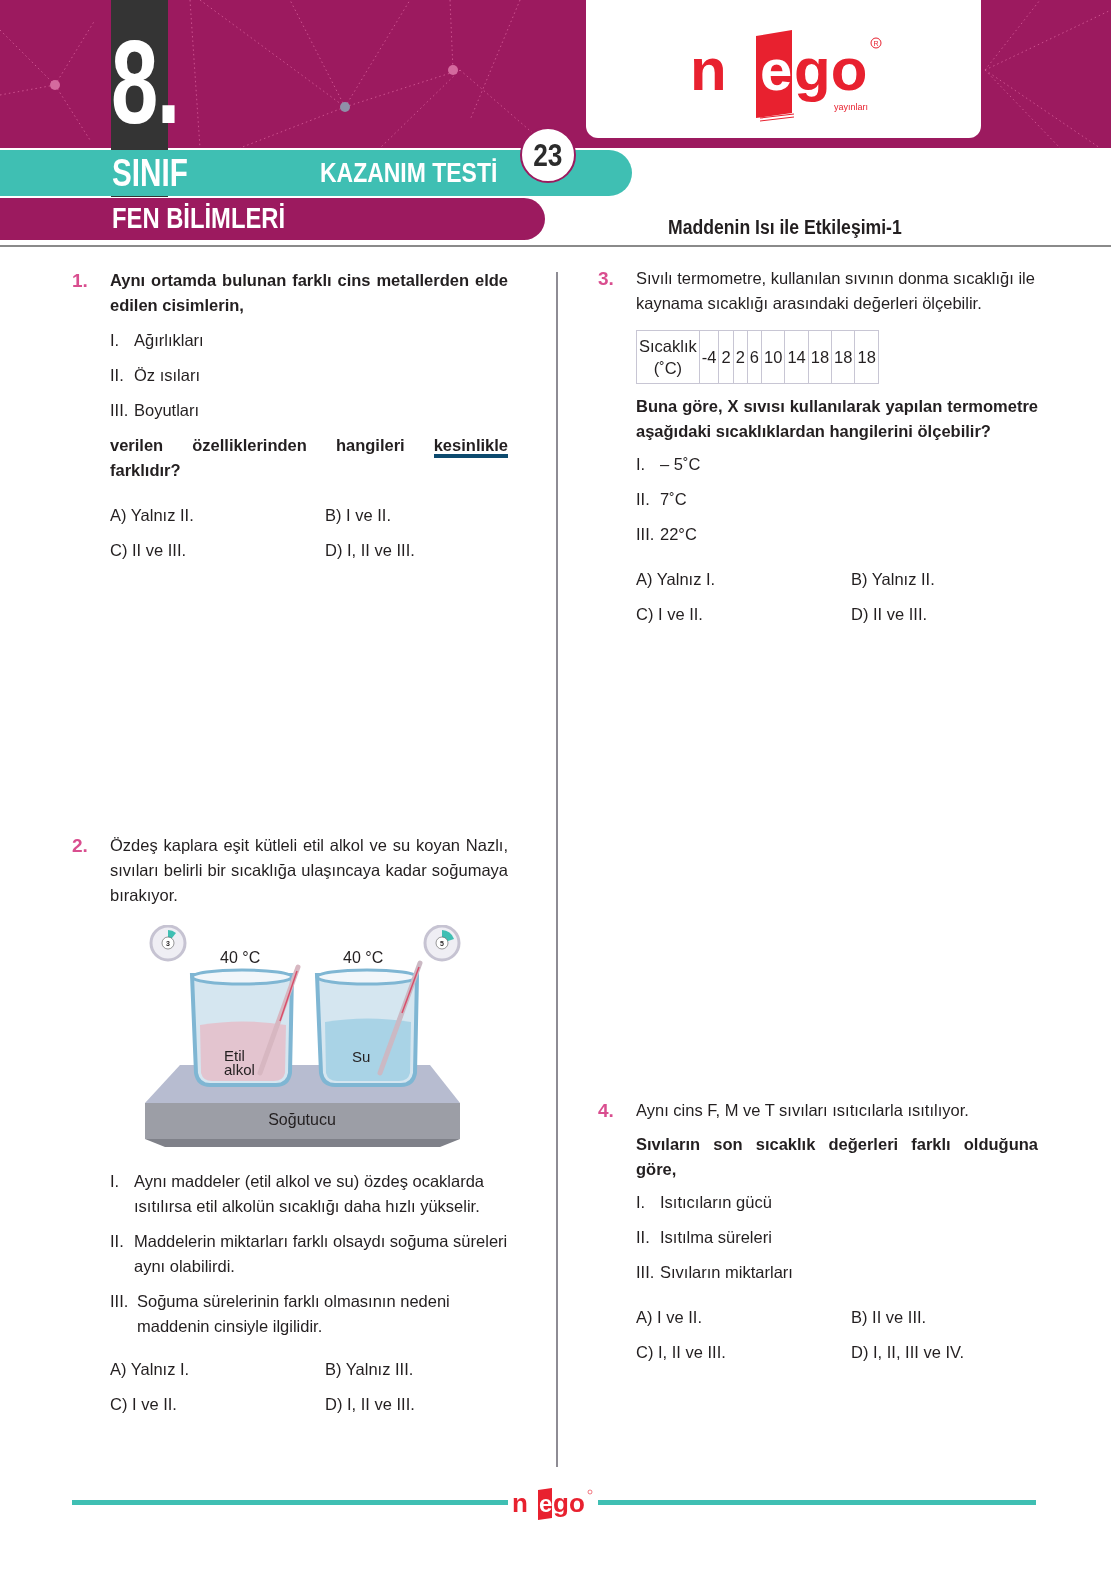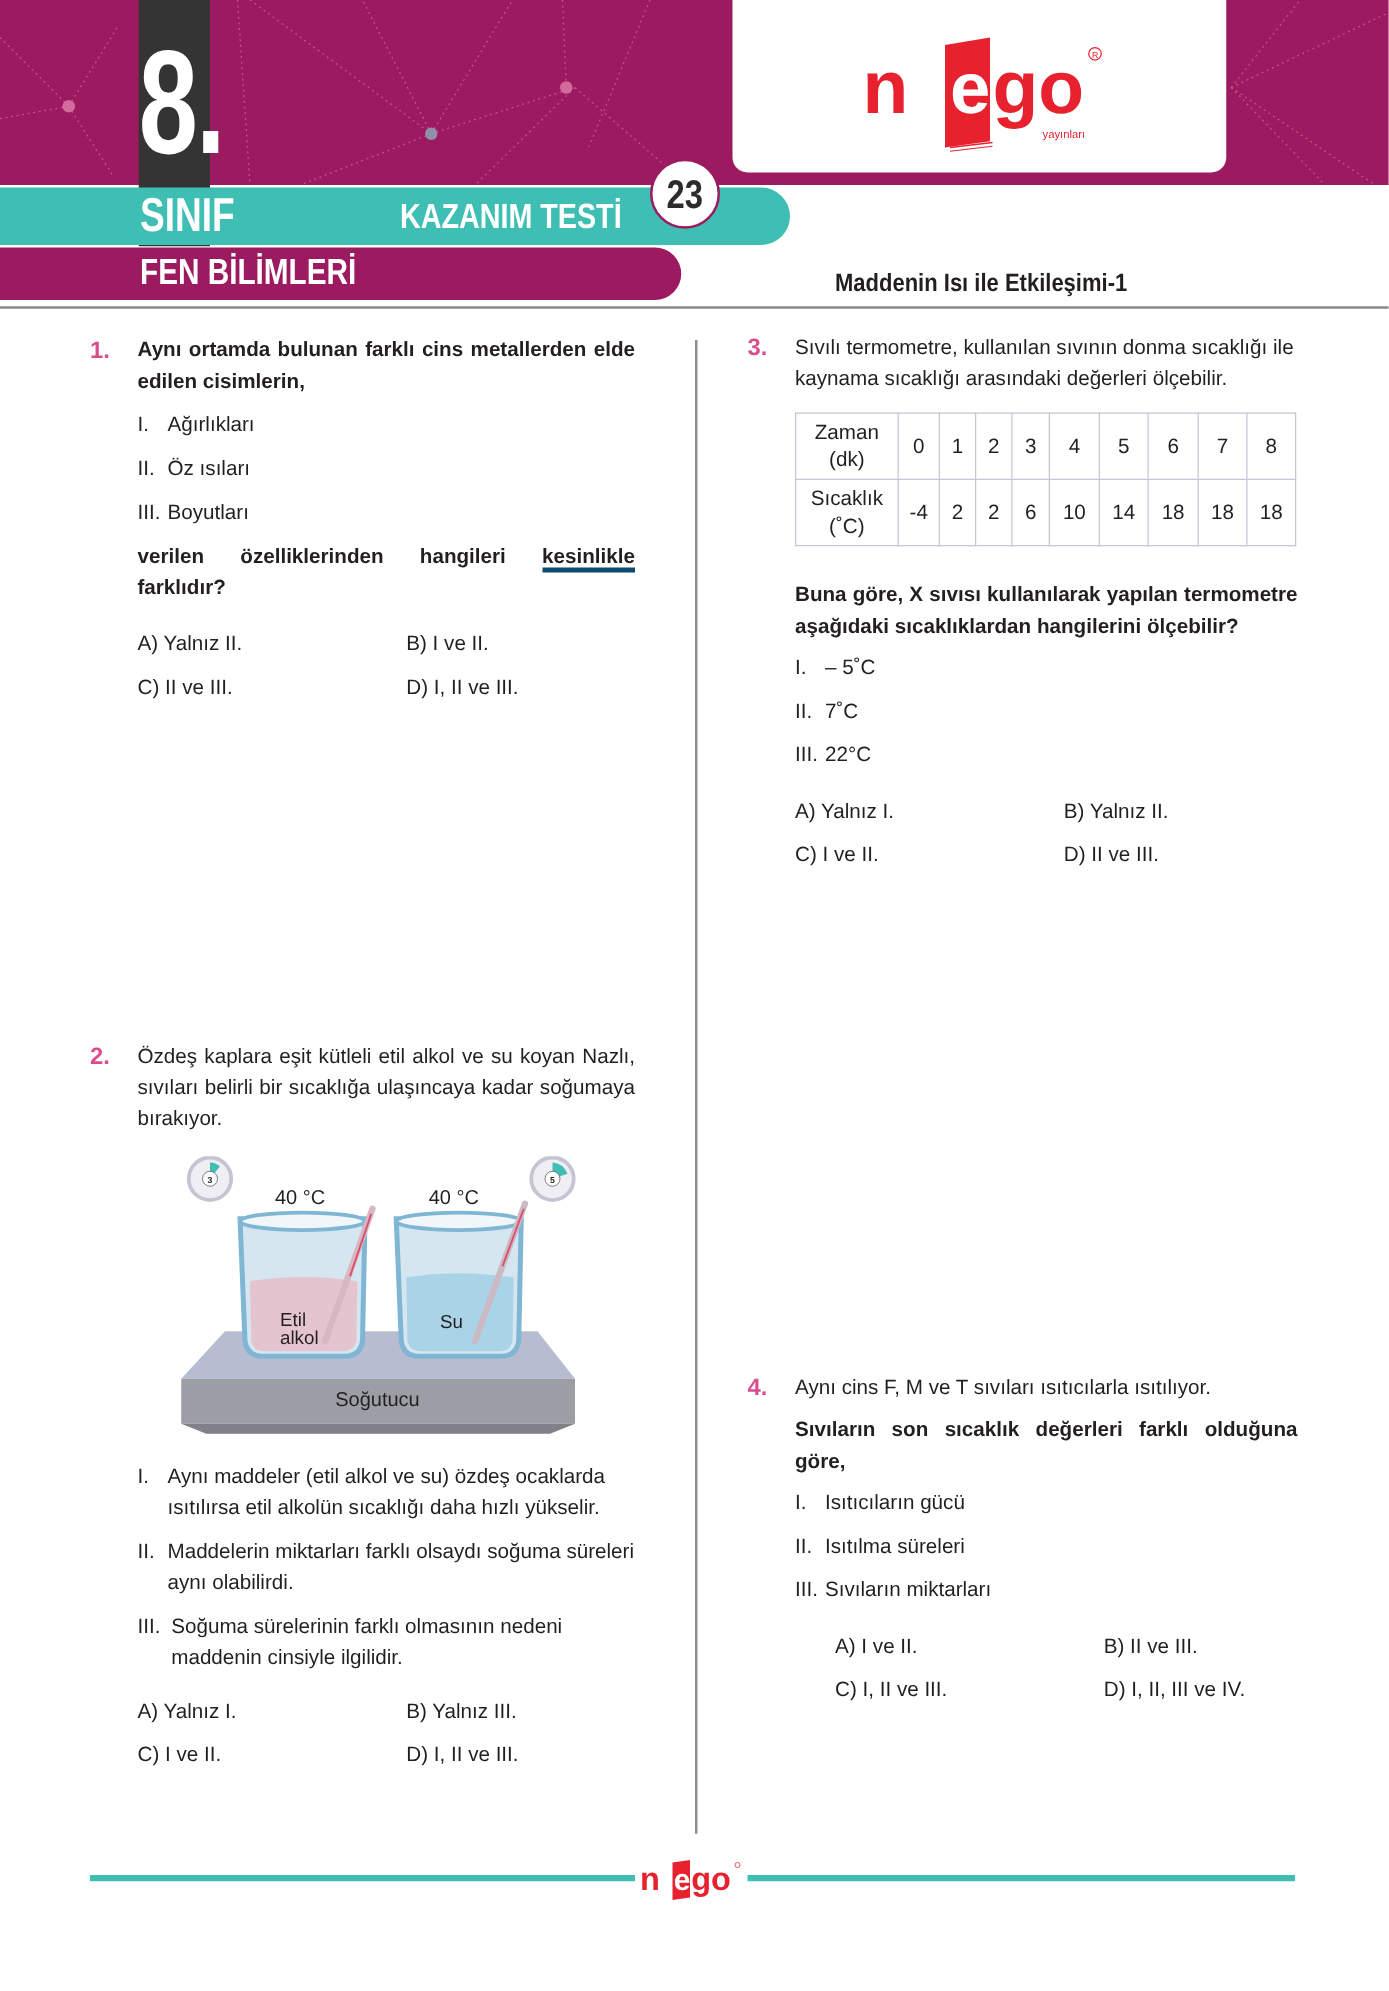--- a/index.html
+++ b/index.html
@@ -196,47 +196,35 @@
     <span>C) I ve II.</span>
     <span>D) I, II ve III.</span>
   </div>
 </div>
 
 <div class="q" style="left:636px; top:266px; width:402px;">
   <span class="qnum">3.</span>
   <span class="stem">Sıvılı termometre, kullanılan sıvının donma sıcaklığı ile kaynama sıcaklığı arasındaki değerleri ölçebilir.</span>
   <table class="data" style="margin-left:0;">
     <tbody>
-        <tr>
-      <td style="width:82px;"><span>Zaman</span><br><span>(dk)</span></td>
-      <td style="width:33px;">0</td>
-      <td style="width:29px;">1</td>
-      <td style="width:29px;">2</td>
-      <td style="width:30px;">3</td>
-      <td style="width:40px;">4</td>
-      <td style="width:39px;">5</td>
-      <td style="width:40px;">6</td>
-      <td style="width:39px;">7</td>
-      <td style="width:39px;">8</td>
-    </tr>
     <tr>
       <td><span>Sıcaklık</span><br><span>(˚C)</span></td>
       <td>-4</td>
       <td>2</td>
       <td>2</td>
       <td>6</td>
       <td>10</td>
       <td>14</td>
       <td>18</td>
       <td>18</td>
       <td>18</td>
     </tr>
   </tbody>
     </table>
-  <span class="stem bold just" style="margin-top:27px;">Buna göre, X sıvısı kullanılarak yapılan termometre aşağıdaki sıcaklıklardan hangilerini ölçebilir?</span>
+  <span class="stem bold just" style="margin-top:10px;">Buna göre, X sıvısı kullanılarak yapılan termometre aşağıdaki sıcaklıklardan hangilerini ölçebilir?</span>
   <div class="item" style="margin-top:8px;">
       <span class="rn">I.</span>
       <span>– 5˚C</span>
     </div>
   <div class="item">
       <span class="rn">II.</span>
       <span>7˚C</span>
     </div>
   <div class="item">
       <span class="rn">III.</span>
@@ -259,21 +247,21 @@
       <span>Isıtıcıların gücü</span>
     </div>
   <div class="item">
       <span class="rn">II.</span>
       <span>Isıtılma süreleri</span>
     </div>
   <div class="item">
       <span class="rn">III.</span>
       <span>Sıvıların miktarları</span>
     </div>
-  <div class="opts" style="margin-top:20px;margin-left:32px;">
+  <div class="opts" style="margin-top:20px;">
     <span>A) I ve II.</span>
     <span>B) II ve III.</span>
     <span>C) I, II ve III.</span>
     <span>D) I, II, III ve IV.</span>
   </div>
 </div>
 
 <div class="foot-line" style="left:72px; width:436px;"></div>
 <div class="foot-line" style="left:598px; width:438px;"></div>
 <svg class="foot-logo" viewBox="0 0 82 34">

